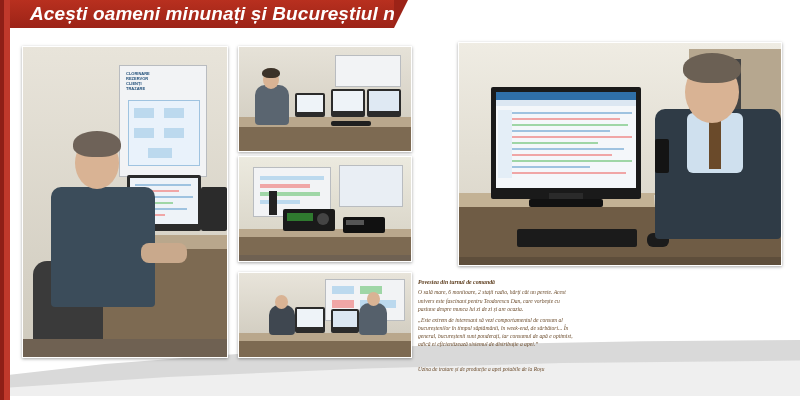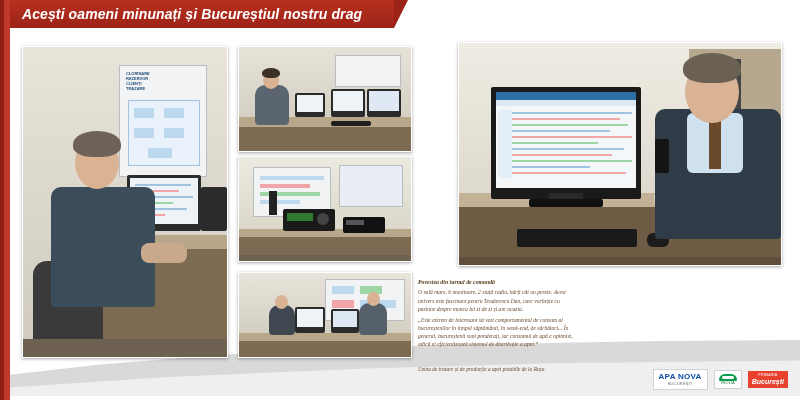--- a/index.html
+++ b/index.html
@@ -35,24 +35,24 @@
     position: absolute;
     left: 10px; top: 0;
     width: 384px; height: 28px;
     background: #b02a1d;
     background: linear-gradient(180deg,#b8301f 0%, #9c2317 100%);
     display: flex;
     align-items: center;
   }
   .title-text {
     color: #ffffff;
-    font-size: 14px;
+    font-size: 19px;
     font-weight: bold;
     font-style: italic;
-    padding-left: 12px;
+    padding-left: 20px;
     letter-spacing: 0.1px;
     white-space: nowrap;
   }
   .title-tail {
     position: absolute;
     left: 394px; top: 0;
     width: 0; height: 0;
     border-top: 28px solid #9c2317;
     border-right: 14px solid transparent;
   }
@@ -348,29 +348,15 @@
   </div>
 
   <div class="caption">
     <span class="cap-title">Povestea din turnul de comandă</span>
     <p>O sală mare, 6 monitoare, 2 stații radio, hărți cât un perete. Acest univers este fascinant pentru Teodorescu Dan, care vorbește cu pasiune despre munca lui zi de zi și are ocazia.</p>
     <p>„Este extrem de interesant să vezi comportamentul de consum al bucureștenilor în timpul săptămânii, în week-end, de sărbători... În general, bucureștenii sunt ponderați, iar consumul de apă e optimist, adică ei eficientizează sistemul de distribuție a apei.”</p>
   </div>
 
   <div class="photo-credit">Uzina de tratare și de producție a apei potabile de la Roșu</div>
 
-  <div class="logos">
-    <div class="logo-apanova">
-      <div class="ln1">APA NOVA</div>
-      <div class="ln2">BUCUREȘTI</div>
-    </div>
-    <div class="logo-veolia">
-      <div class="veolia-mark"></div>
-      <div class="vt">VEOLIA</div>
-    </div>
-    <div class="logo-bucuresti">
-      <div class="lb1">PRIMĂRIA</div>
-      <div class="lb2">București</div>
-    </div>
-  </div>
 
   <div class="bottom-rule"></div>
 </div>
 
 </body></html>

